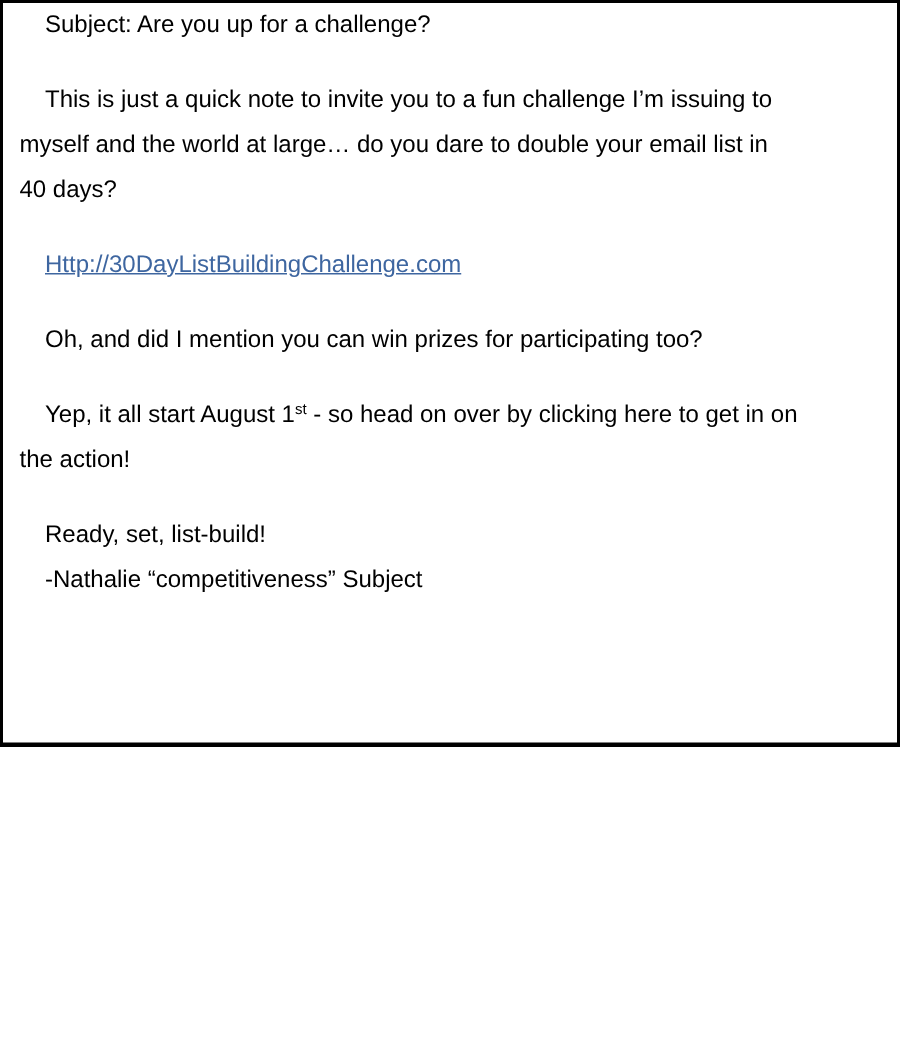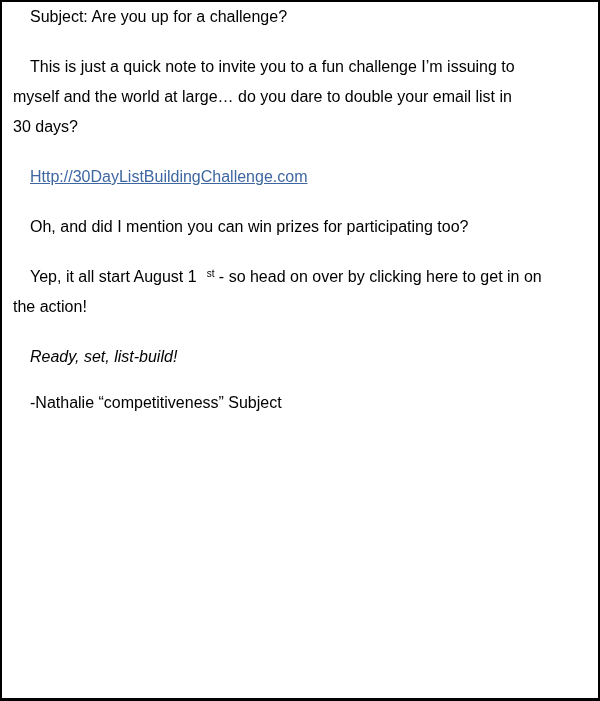--- a/index.html
+++ b/index.html
@@ -3,67 +3,65 @@
 <meta charset="utf-8">
 <style>
   html, body {
     margin: 0;
     padding: 0;
     background: #ffffff;
   }
   .page {
     position: relative;
     width: 600px;
-    height: 701px;
+    height: 498px;
     box-sizing: border-box;
     background: var(--background-color, #ffffff);
     border: solid var(--border-color, #000000);
     border-width: 2px 2px 3px 2px;
     padding: 0 12px 0 11px;
     overflow: hidden;
     font-family: "Liberation Sans", sans-serif;
     font-size: 16px;
     line-height: 30px;
     color: var(--text-color, #000000);
     -webkit-font-smoothing: antialiased;
   }
   .para {
     margin: 0 0 20px 0;
     white-space: pre-line;
     text-indent: 17px;
   }
   .para.no-gap {
-    margin-bottom: 16px;
-    font-style: italic;
+    margin-bottom: 0;
   }
   a.challenge-link {
     color: var(--link-color, #3e66a0);
     text-decoration: underline;
     cursor: pointer;
     margin-top: 24px;
   }
   sup.ordinal {
     font-size: 10px;
     line-height: 0;
     vertical-align: 5px;
     letter-spacing: 0;
-    margin-left: 10px;
   }
 </style>
 </head>
 <body>
 
 <div class="page">
 
   <p class="para">Subject: Are you up for a challenge?</p>
 
 
   <p class="para">This is just a quick note to invite you to a fun challenge I’m issuing to
 myself and the world at large… do you dare to double your email list in
-30 days?</p>
+40 days?</p>
 
 
 
   <p class="para"><a href="#" class="challenge-link">Http://30DayListBuildingChallenge.com</a></p>
 
   <p class="para">Oh, and did I mention you can win prizes for participating too?</p>
 
   <p class="para"><span>Yep, it all start August 1</span><sup class="ordinal">st</sup><span> - so head on over by clicking here to get in on
 the action!</span></p>
 

